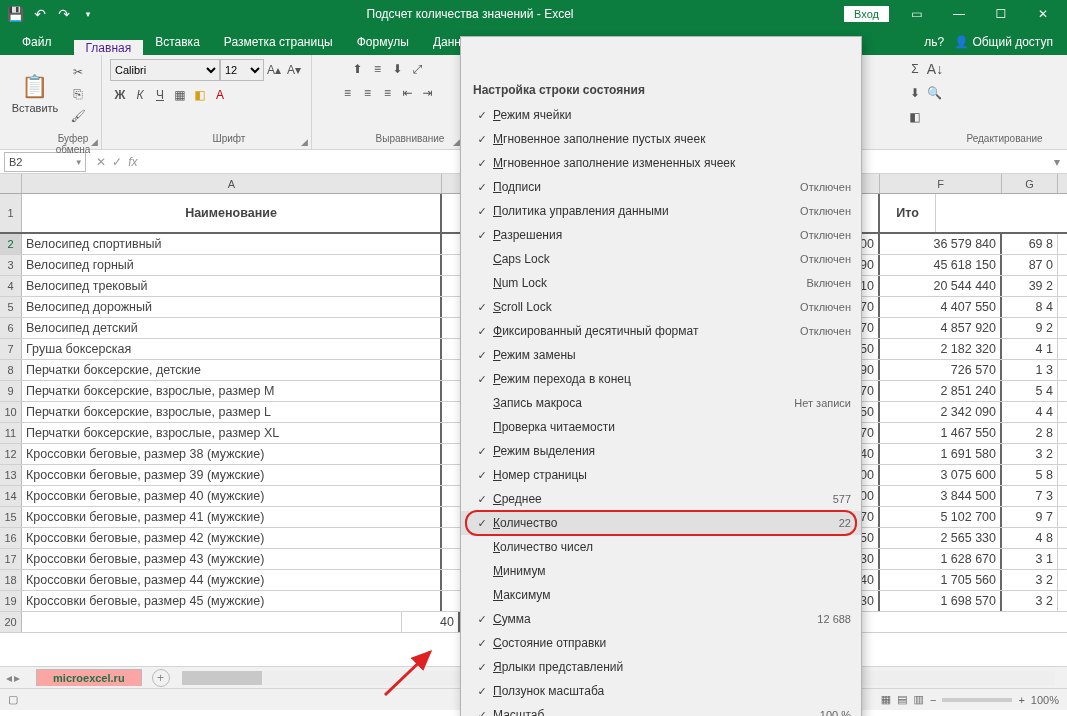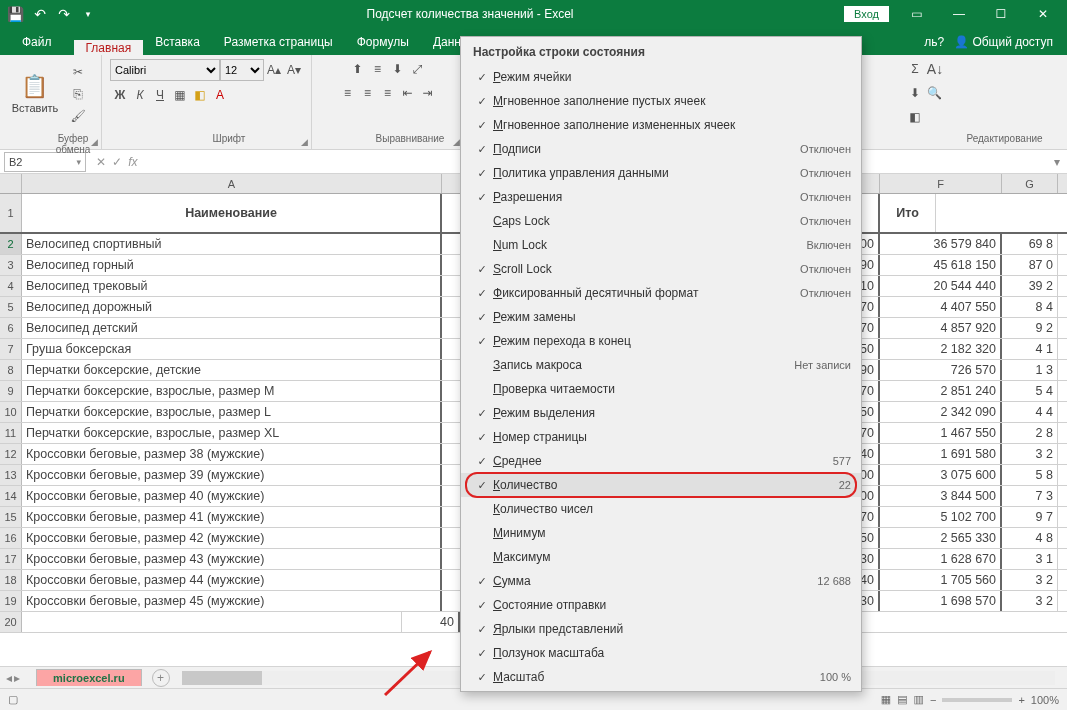--- a/index.html
+++ b/index.html
@@ -6,21 +6,21 @@
 body { width: 1067px; height: 716px; background: #fff; font-size: 12px; color: #444; overflow: hidden; position: relative; }
 .titlebar { height: 28px; background: #0c7c3f; display: flex; align-items: center; color: #fff; }
 .qat { display: flex; gap: 4px; padding: 0 6px; align-items: center; }
 .qat span { width: 20px; height: 20px; display: flex; align-items: center; justify-content: center; font-size: 14px; }
 .title { flex: 1; text-align: center; font-size: 12px; }
 .winbtns { display: flex; align-items: center; gap: 2px; padding-right: 4px; }
 .wbtn { width: 40px; height: 24px; display: flex; align-items: center; justify-content: center; font-size: 12px; }
 .login { background: #fff; color: #0c7c3f; padding: 2px 10px; margin: 0 8px; font-size: 11px; }
 .tabs { height: 27px; background: #0c7c3f; display: flex; align-items: stretch; color: #fff; font-size: 12px; }
 .tab { padding: 6px 12px; display: flex; align-items: center; cursor: pointer; }
-.tab.active { background: #f1f1f1; color: #b91c1c; margin-top: 12px; }
+.tab.active { background: #f1f1f1; color: #4c1d95; margin-top: 12px; }
 .tab.file { padding: 6px 22px; }
 .tabs-right { margin-left: auto; display: flex; align-items: center; gap: 10px; padding-right: 14px; }
 .ribbon { height: 95px; background: #f1f1f1; border-bottom: 1px solid #d4d4d4; display: flex; }
 .group { border-right: 1px solid #d4d4d4; display: flex; flex-direction: column; }
 .gcontent { flex: 1; display: flex; align-items: center; padding: 4px 8px; gap: 6px; }
 .glabel { height: 16px; font-size: 10px; color: #666; text-align: center; padding-bottom: 2px; position: relative; margin-left: 45px; }
 .dlg-launcher { position: absolute; right: 3px; bottom: 2px; font-size: 9px; color: #888; }
 .bigbtn { display: flex; flex-direction: column; align-items: center; justify-content: center; width: 54px; gap: 2px; }
 .bigbtn .icon { font-size: 22px; }
 .col { display: flex; flex-direction: column; gap: 2px; }
@@ -50,21 +50,21 @@
 .thick-b{border-bottom:2px solid #666}
 .tabbar { height: 22px; background: #f1f1f1; border-top: 1px solid #d4d4d4; display: flex; align-items: center; }
 .tabnav { display: flex; gap: 2px; padding: 0 6px; color: #888; }
 .sheet-tab { background: #fca5a5; border: 1px solid #bbb; border-bottom: none; padding: 2px 16px; font-size: 11px; color: #217346; font-weight: bold; margin-left: 10px; }
 .addsheet { margin-left: 10px; width:18px;height:18px;border:1px solid #bbb;border-radius:50%;display:flex;align-items:center;justify-content:center;color:#888;font-size:12px; }
 .hscroll { flex:1; margin: 0 12px; height: 14px; background: #eee; position:relative; }
 .hthumb{position:absolute;left:0;top:0;width:80px;height:14px;background:#c8c8c8;}
 .statusbar { height: 22px; background: #f1f1f1; border-top:1px solid #d4d4d4; display:flex; align-items:center; padding:0 8px; font-size:11px; color:#666; gap:8px;}
 .statusbar .right{margin-left:auto;display:flex;align-items:center;gap:6px}
 .contextmenu { position: absolute; left: 460px; top: 36px; width: 402px; background: #f0f0f0; border: 1px solid #b3b3b3; box-shadow: 2px 4px 10px rgba(0,0,0,0.25); z-index: 100; padding: 2px 0; }
-.cm-title { padding: 6px 12px; font-weight: bold; font-size: 12px; color: #444; }
+.cm-title { padding: 6px 12px; font-weight: bold; font-size: 12px; color: #444; margin-top: 38px; }
 .cm-item { display: flex; align-items: center; height: 24px; padding: 0 10px; font-size: 12px; color: #333; }
 .cm-check { width: 22px; color: #444; font-size: 11px; text-align:center; }
 .cm-label { flex: 1; }
 .cm-label u { text-decoration: underline; }
 .cm-val { color: #666; font-size: 11px; margin-left: 8px; }
 .cm-highlight { background: #e0e0e0; position: relative; }
 .cm-highlight::after { content:''; position:absolute; left:4px; right:4px; top:-1px; bottom:-1px; border:2px solid #d22; border-radius: 12px; pointer-events:none; }
 .arrow-annot { position:absolute; left:380px; top:640px; width:60px; height:60px; pointer-events:none; }
 </style>
 </head>

